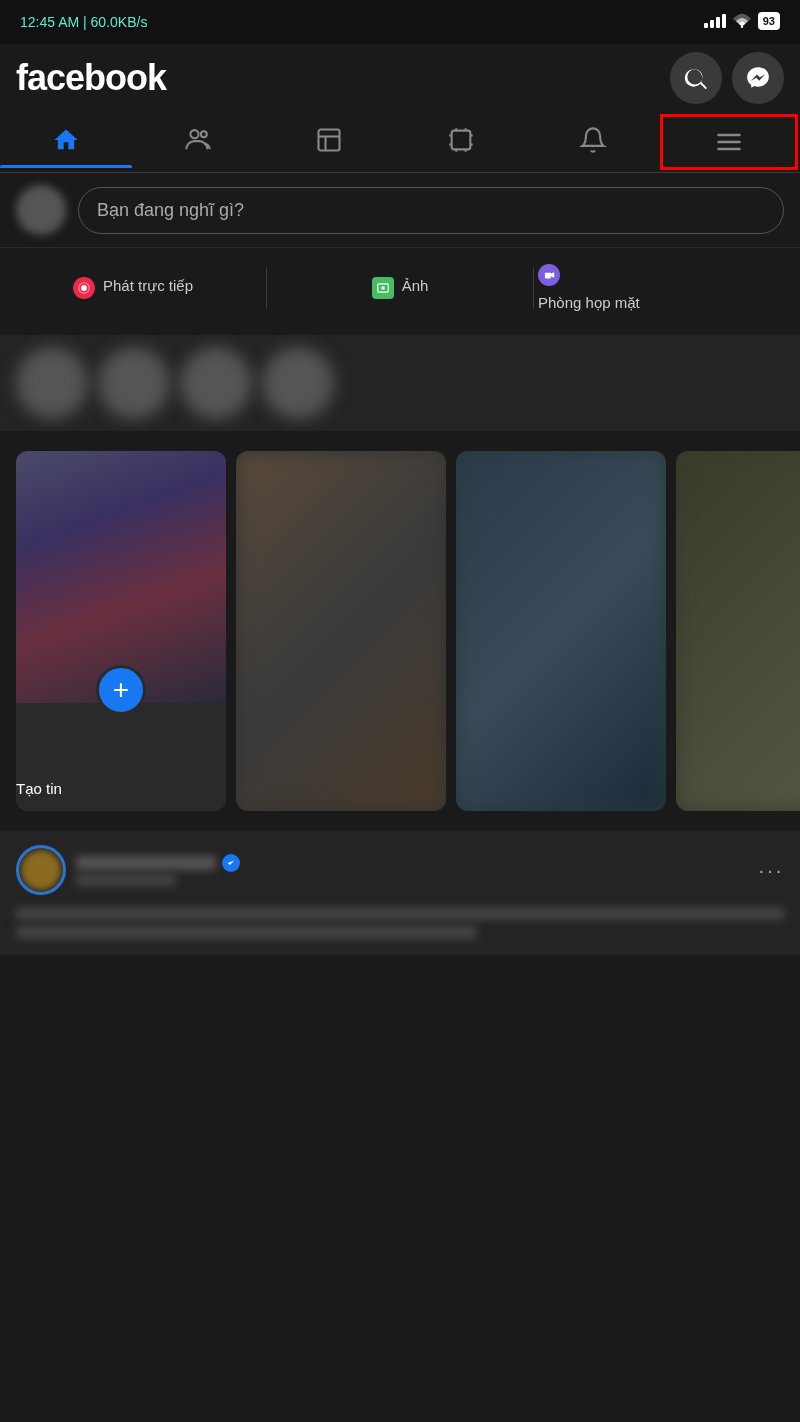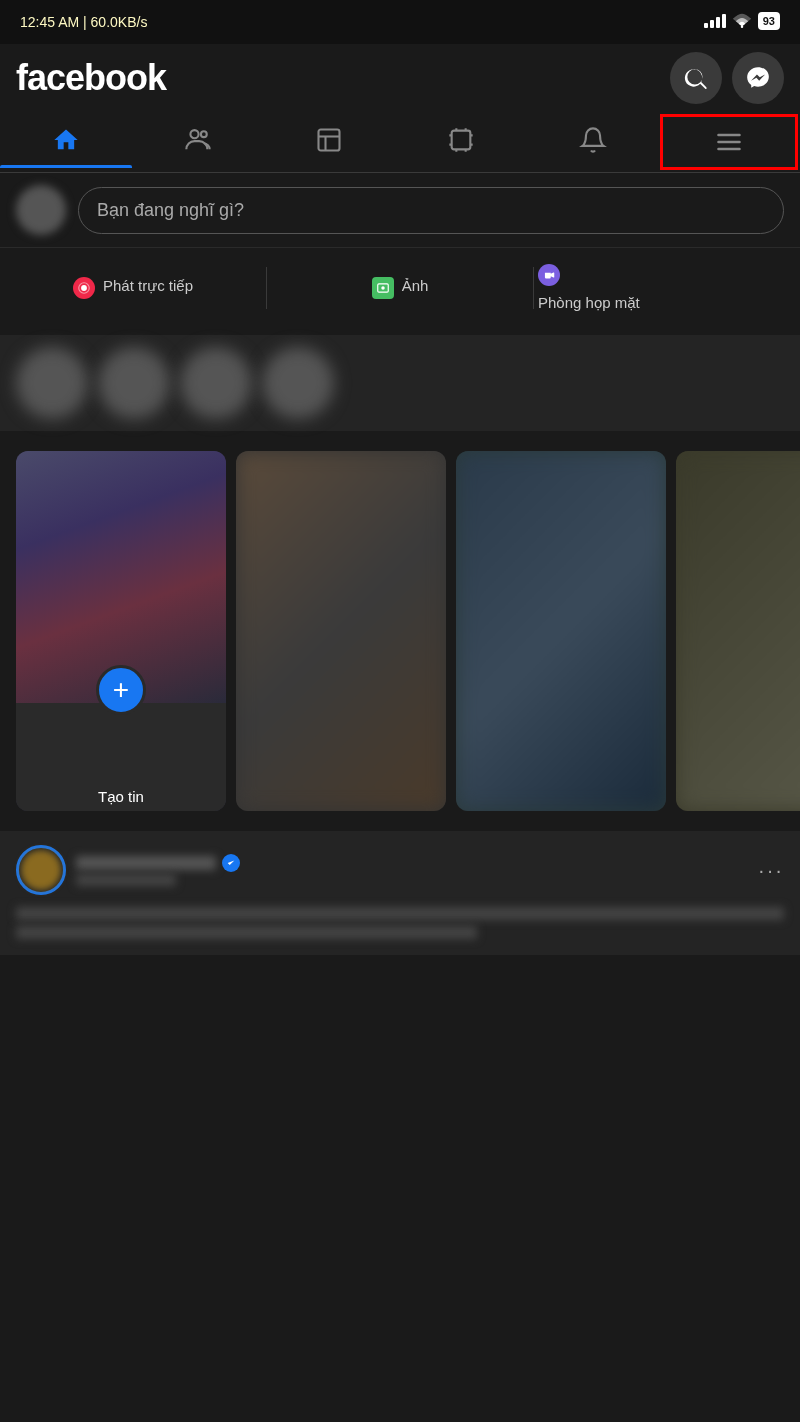--- a/index.html
+++ b/index.html
@@ -16,21 +16,21 @@
     .status-bar {
       background: #111;
       display: flex;
       justify-content: space-between;
       align-items: center;
       padding: 8px 20px;
       height: 44px;
     }
     .status-left {
       font-size: 14px;
-      color: #fef9c3;
+      color: #5eead4;
       font-weight: 500;
     }
     .status-right {
       display: flex;
       align-items: flex-start;
       gap: 6px;
     }
     .signal-bars {
       display: flex;
       align-items: flex-end;
@@ -286,23 +286,23 @@
     .story-img-inner {
       width: 100%;
       height: 100%;
       background: linear-gradient(160deg, #4a4a6a 0%, #3a3060 30%, #6a3040 60%, #2a2a3a 100%);
     }
     .story-bottom {
       height: 30%;
       background: #2a2a2a;
       display: flex;
       flex-direction: column;
-      align-items: center;
+      align-items: flex-start;
       justify-content: flex-end;
-      padding-bottom: 6px;
+      padding-bottom: 14px;
     }
     .story-plus {
       width: 50px;
       height: 50px;
       border-radius: 50%;
       background: #1877f2;
       display: flex;
       align-items: center;
       justify-content: center;
       font-size: 28px;

